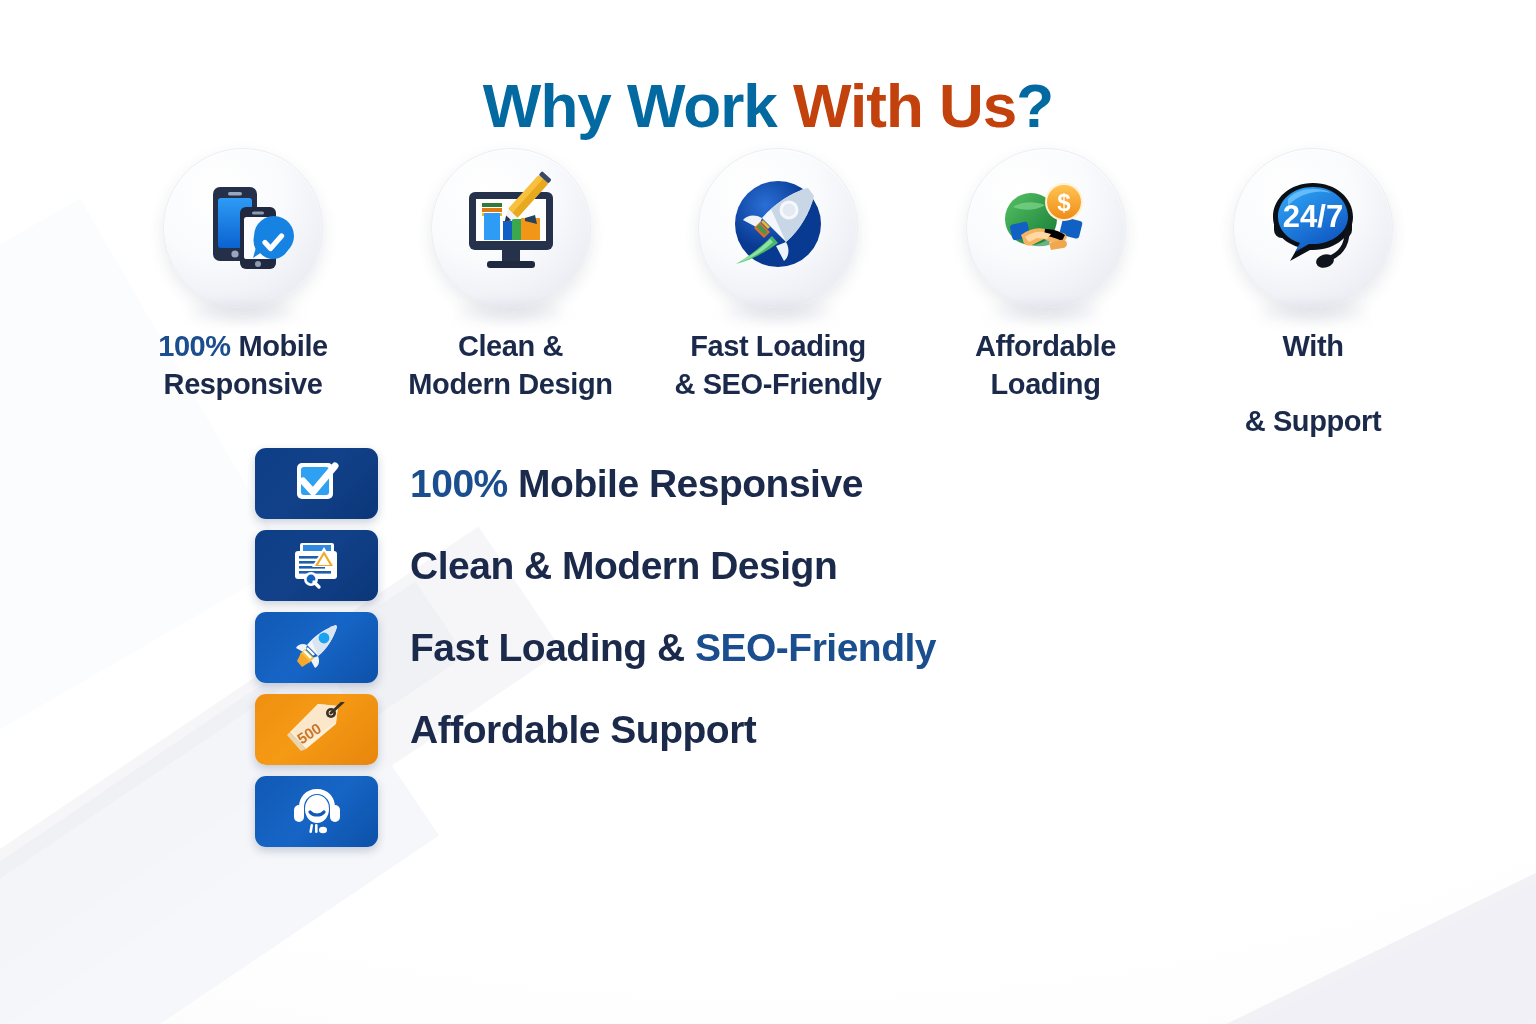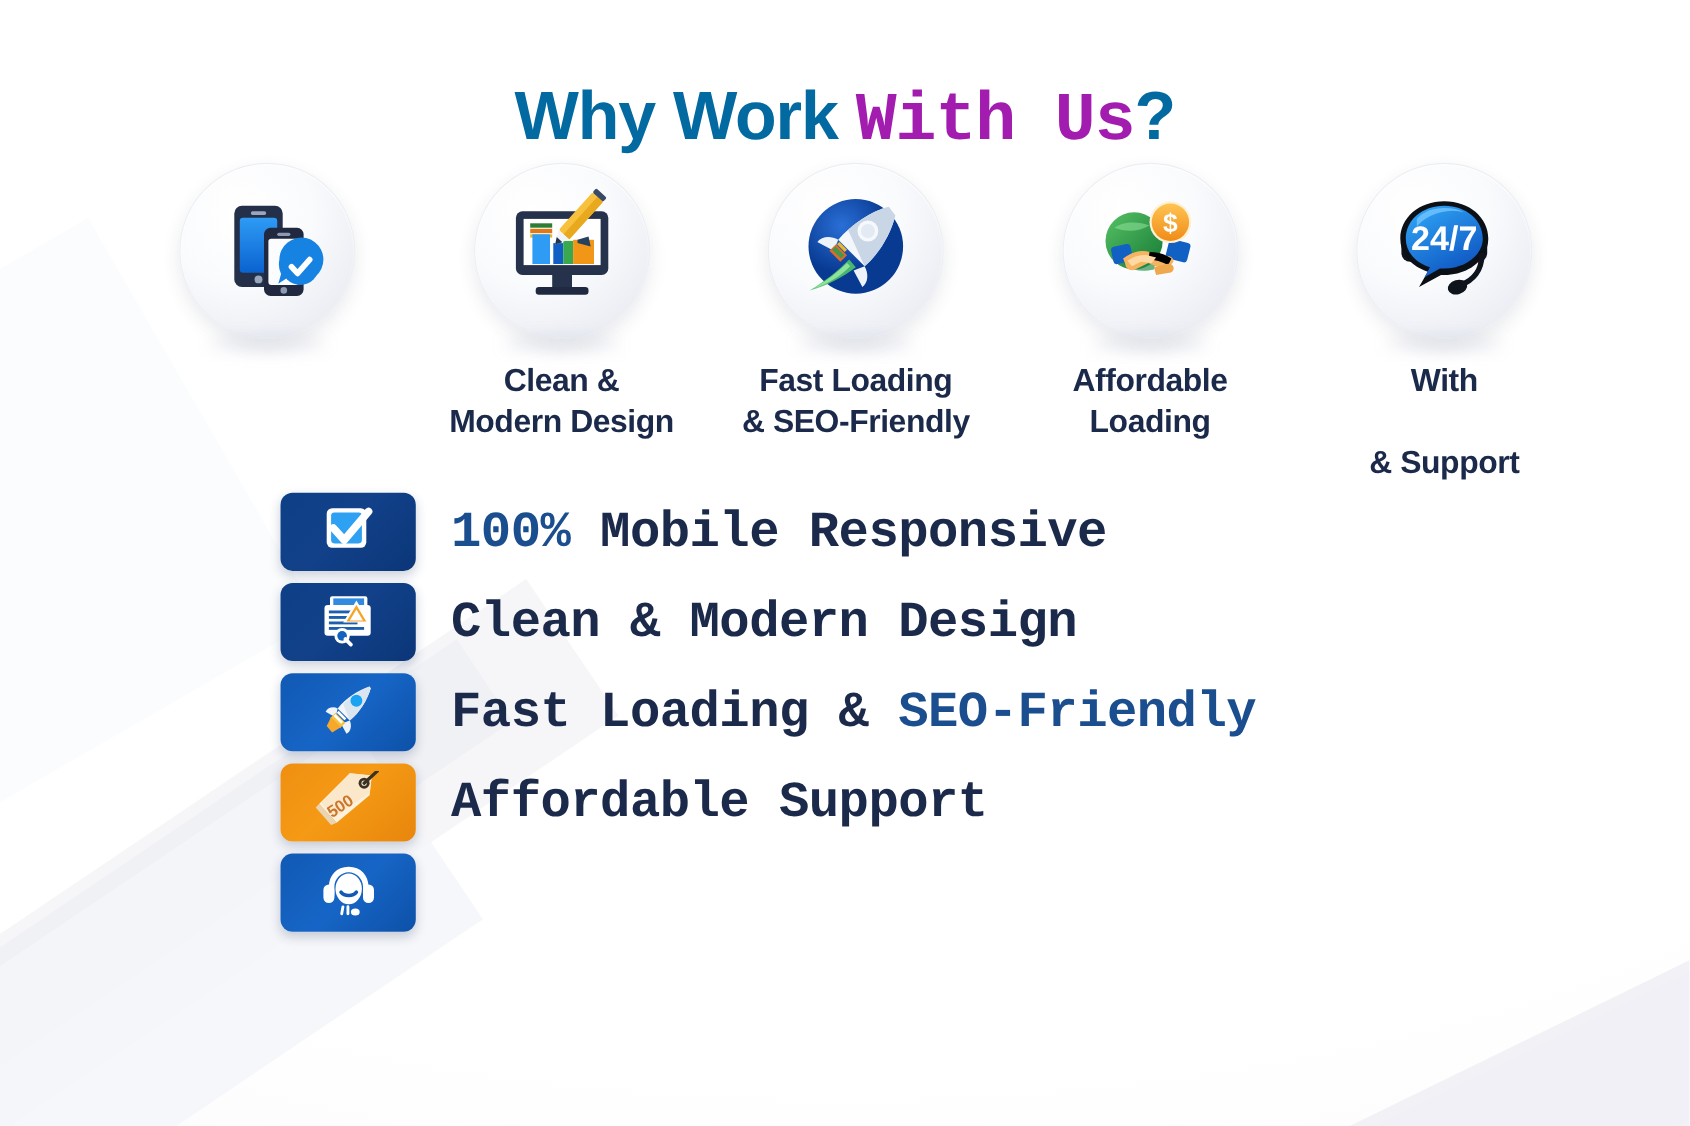--- a/index.html
+++ b/index.html
@@ -31,21 +31,21 @@
     position:absolute;left:0;right:0;top:33px;
     text-align:center;
     font-size:62px;
     font-weight:bold;
     letter-spacing:-1px;
     line-height:1;
     white-space:nowrap;
     z-index:5;
   }
   #title .navy{color:#0369a1;}
-  #title .blue{color:#a21caf;font-family:Liberation Mono, monospace;}
+  #title .blue{color:#c2410c;}
 
   
   #feature-row{
     position:absolute;top:148px;left:118px;width:1320px;
     display:flex;justify-content:space-between;align-items:flex-start;
     z-index:4;
   }
   .feature{width:250px;display:flex;flex-direction:column;align-items:center;}
   .circle{
     width:158px;height:158px;border-radius:50%;
@@ -84,25 +84,24 @@
     display:flex;align-items:center;justify-content:center;
     box-shadow:0 4px 10px rgba(25,45,90,.22);
     flex:0 0 auto;
   }
   .tile.navy{background:linear-gradient(135deg,#0d3f86 0%,#12418a 45%,#0b3678 100%);}
   .tile.blue{background:linear-gradient(135deg,#1159b4 0%,#1665c6 50%,#0d51a8 100%);}
   .tile.orange{background:linear-gradient(135deg,#ef8f11 0%,#f59a15 45%,#e8860c 100%);}
   .bullet-text{
     margin-left:32px;
     color:#1b2a4a;
-    font-size:46px;
+    font-size:39px;
     font-weight:bold;
     letter-spacing:-.5px;
     white-space:nowrap;
-    font-family:Liberation Mono, monospace;
   }
   .bullet-text .accent{color:#1b4e8e;}
 </style>
 </head>
 <body>
 
 <div id="stage">
   <div class="diag d6"></div>
   <div class="diag d1"></div>
   <div class="diag d2"></div>
@@ -131,20 +130,24 @@
           <circle cx="82" cy="68" r="17" fill="#1683e3"></circle>
           <path d="M74 68.5 l5.5 6 11-12.5" stroke="#ffffff" stroke-width="5.2" fill="none" stroke-linecap="round" stroke-linejoin="round"></path>
           <defs>
             <linearGradient id="mgA" x1="0" y1="0" x2="0" y2="1">
               <stop offset="0" stop-color="#2e9bf5"></stop>
                 <stop offset="1" stop-color="#0a62d0"></stop>
             </linearGradient>
           </defs>
         </svg>
       </span>
+    </div>
+    <div class="feature-label">
+      <span class="accent">100%</span><span> Mobile</span><br>
+      <span>Responsive</span>
     </div>
   </div>
 
   <div class="feature">
     <div class="circle">
       <span>
         <svg width="112" height="112" viewBox="0 0 112 112">
           <rect x="14" y="22" width="84" height="58" rx="6" fill="#26324b"></rect>
           <rect x="21" y="29" width="70" height="42" fill="#ffffff"></rect>
           <rect x="27" y="33" width="20" height="4" fill="#2f7d34"></rect>

